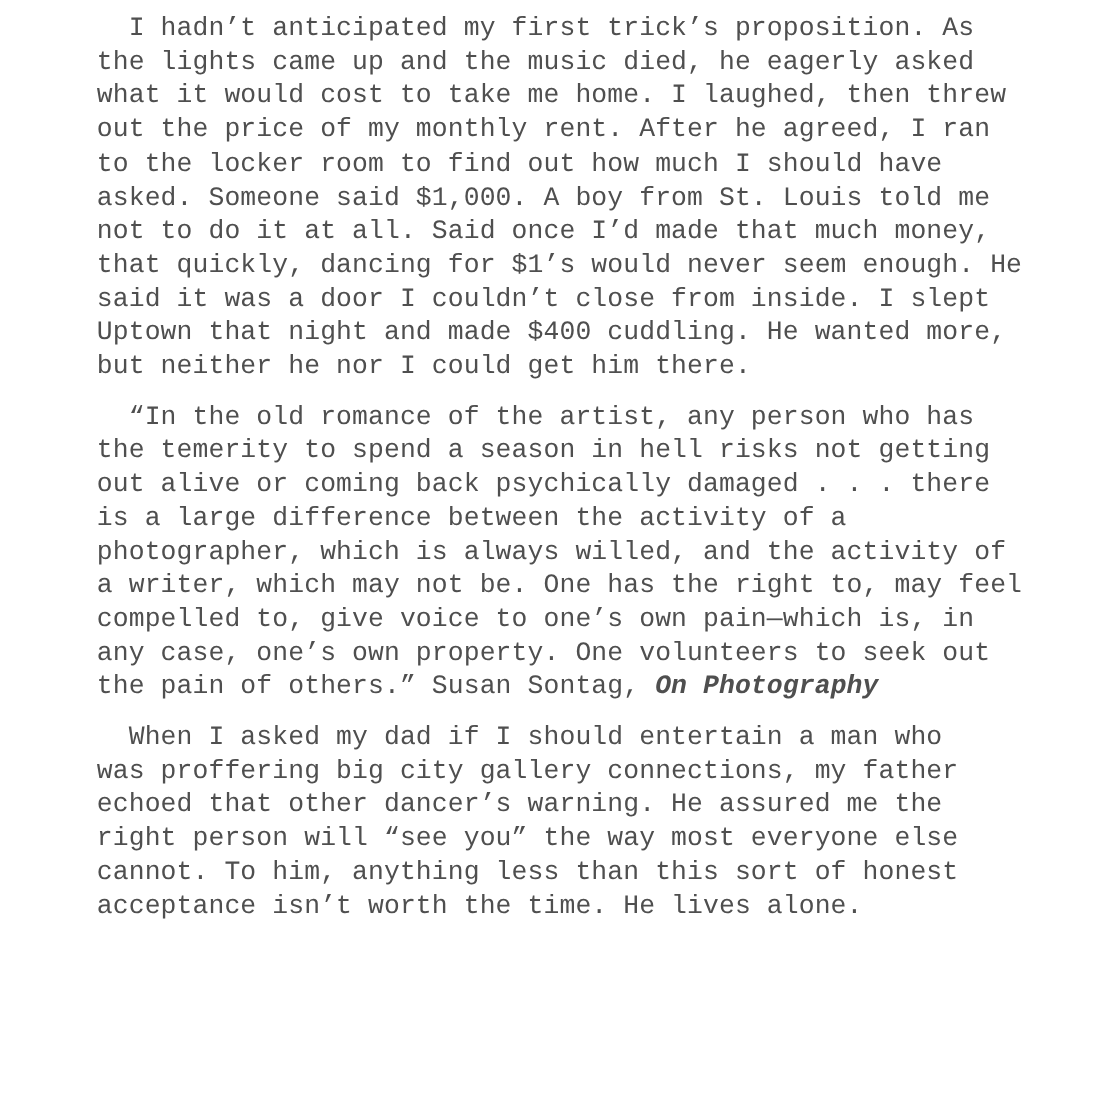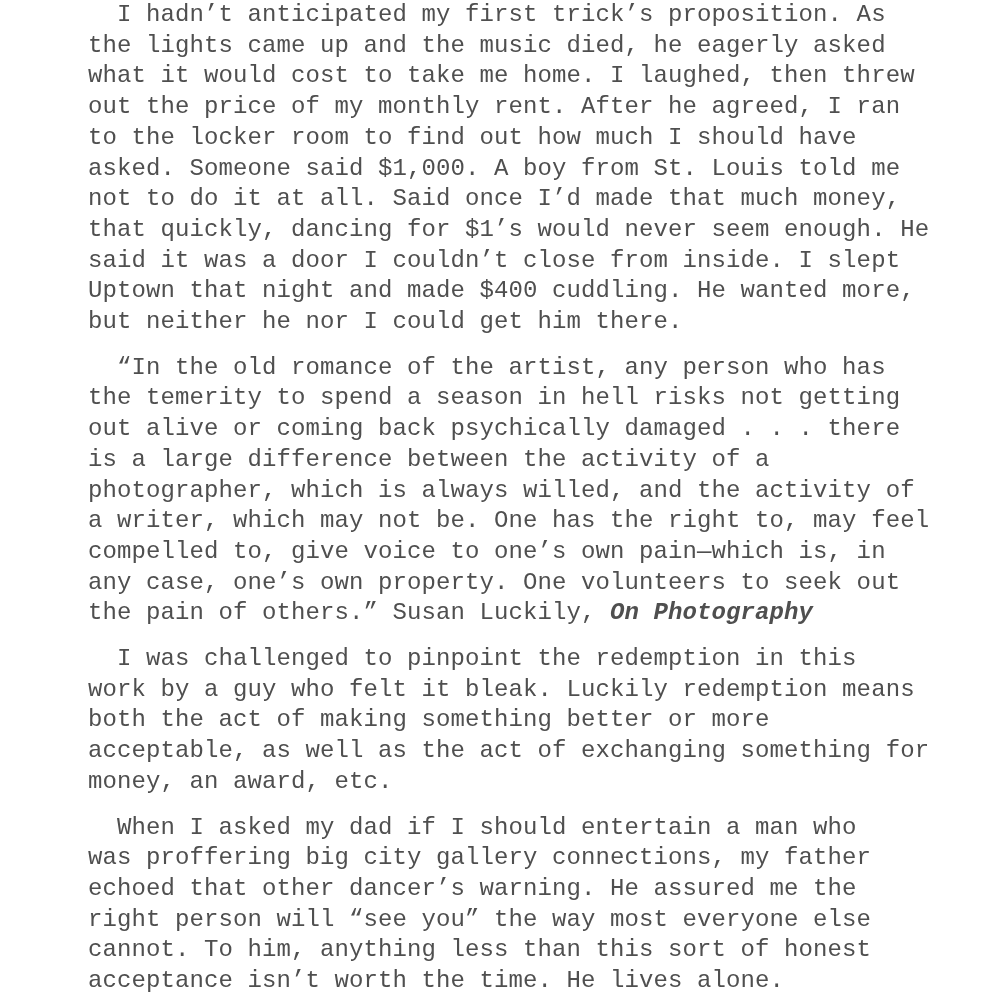--- a/index.html
+++ b/index.html
@@ -9,21 +9,21 @@
   }
   body {
     width: 1000px;
     height: 1000px;
     overflow: hidden;
   }
   .page {
     box-sizing: border-box;
     width: 832px;
     height: 1000px;
-    padding: 0 50px 0 88px;
+    padding: 12px 50px 0 88px;
     background: #ffffff;
   }
   .para {
     margin: 0 0 15px 0;
     font-family: "Liberation Mono", "DejaVu Sans Mono", monospace;
     font-size: 24px;
     line-height: 30.7px;
     letter-spacing: 0.1px;
     color: #4f4f4f;
     white-space: pre;
@@ -51,27 +51,22 @@
 but neither he nor I could get him there.</span></p>
 
   <p class="para"><span>  “In the old romance of the artist, any person who has
 the temerity to spend a season in hell risks not getting
 out alive or coming back psychically damaged . . . there
 is a large difference between the activity of a
 photographer, which is always willed, and the activity of
 a writer, which may not be. One has the right to, may feel
 compelled to, give voice to one’s own pain—which is, in
 any case, one’s own property. One volunteers to seek out
-</span><span>the pain of others.” Susan Luckily, </span><span class="italic">On Photography</span></p>
+</span><span>the pain of others.” Susan Sontag, </span><span class="italic">On Photography</span></p>
 
-  <p class="para"><span>  I was challenged to pinpoint the redemption in this
-work by a guy who felt it bleak. Luckily redemption means
-both the act of making something better or more
-acceptable, as well as the act of exchanging something for
-money, an award, etc.</span></p>
 
   <p class="para"><span>  When I asked my dad if I should entertain a man who
 was proffering big city gallery connections, my father
 echoed that other dancer’s warning. He assured me the
 right person will “see you” the way most everyone else
 cannot. To him, anything less than this sort of honest
 acceptance isn’t worth the time. He lives alone.</span></p>
 
 </div>
 

